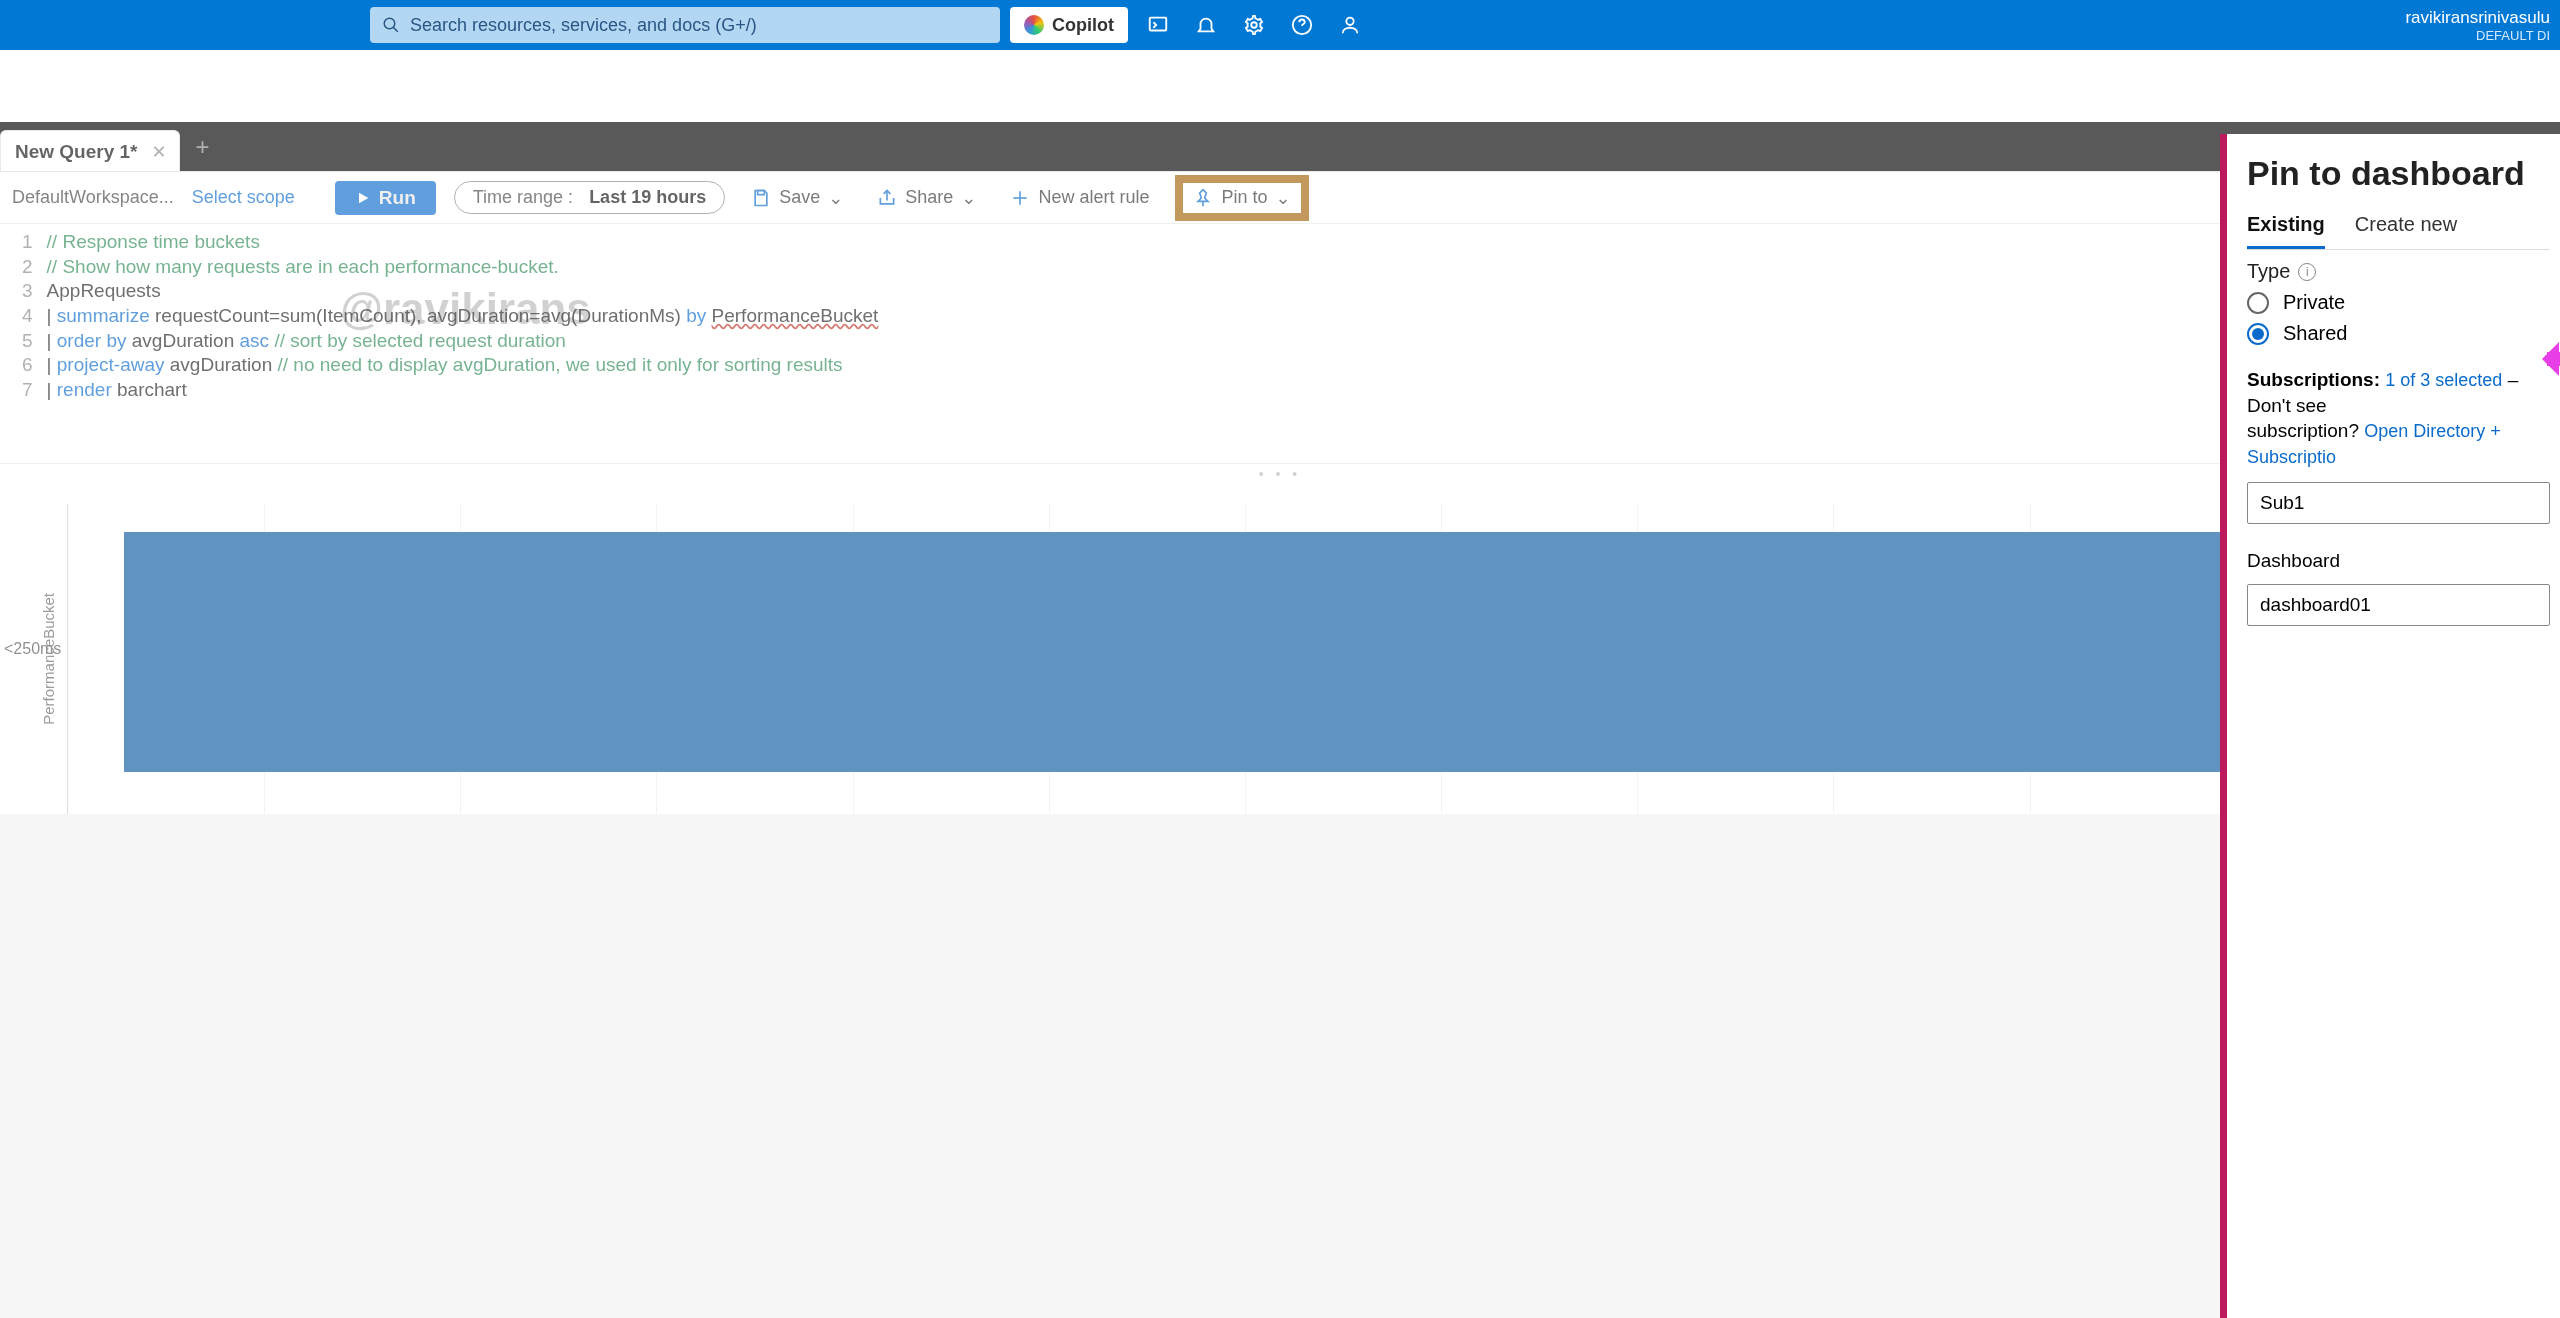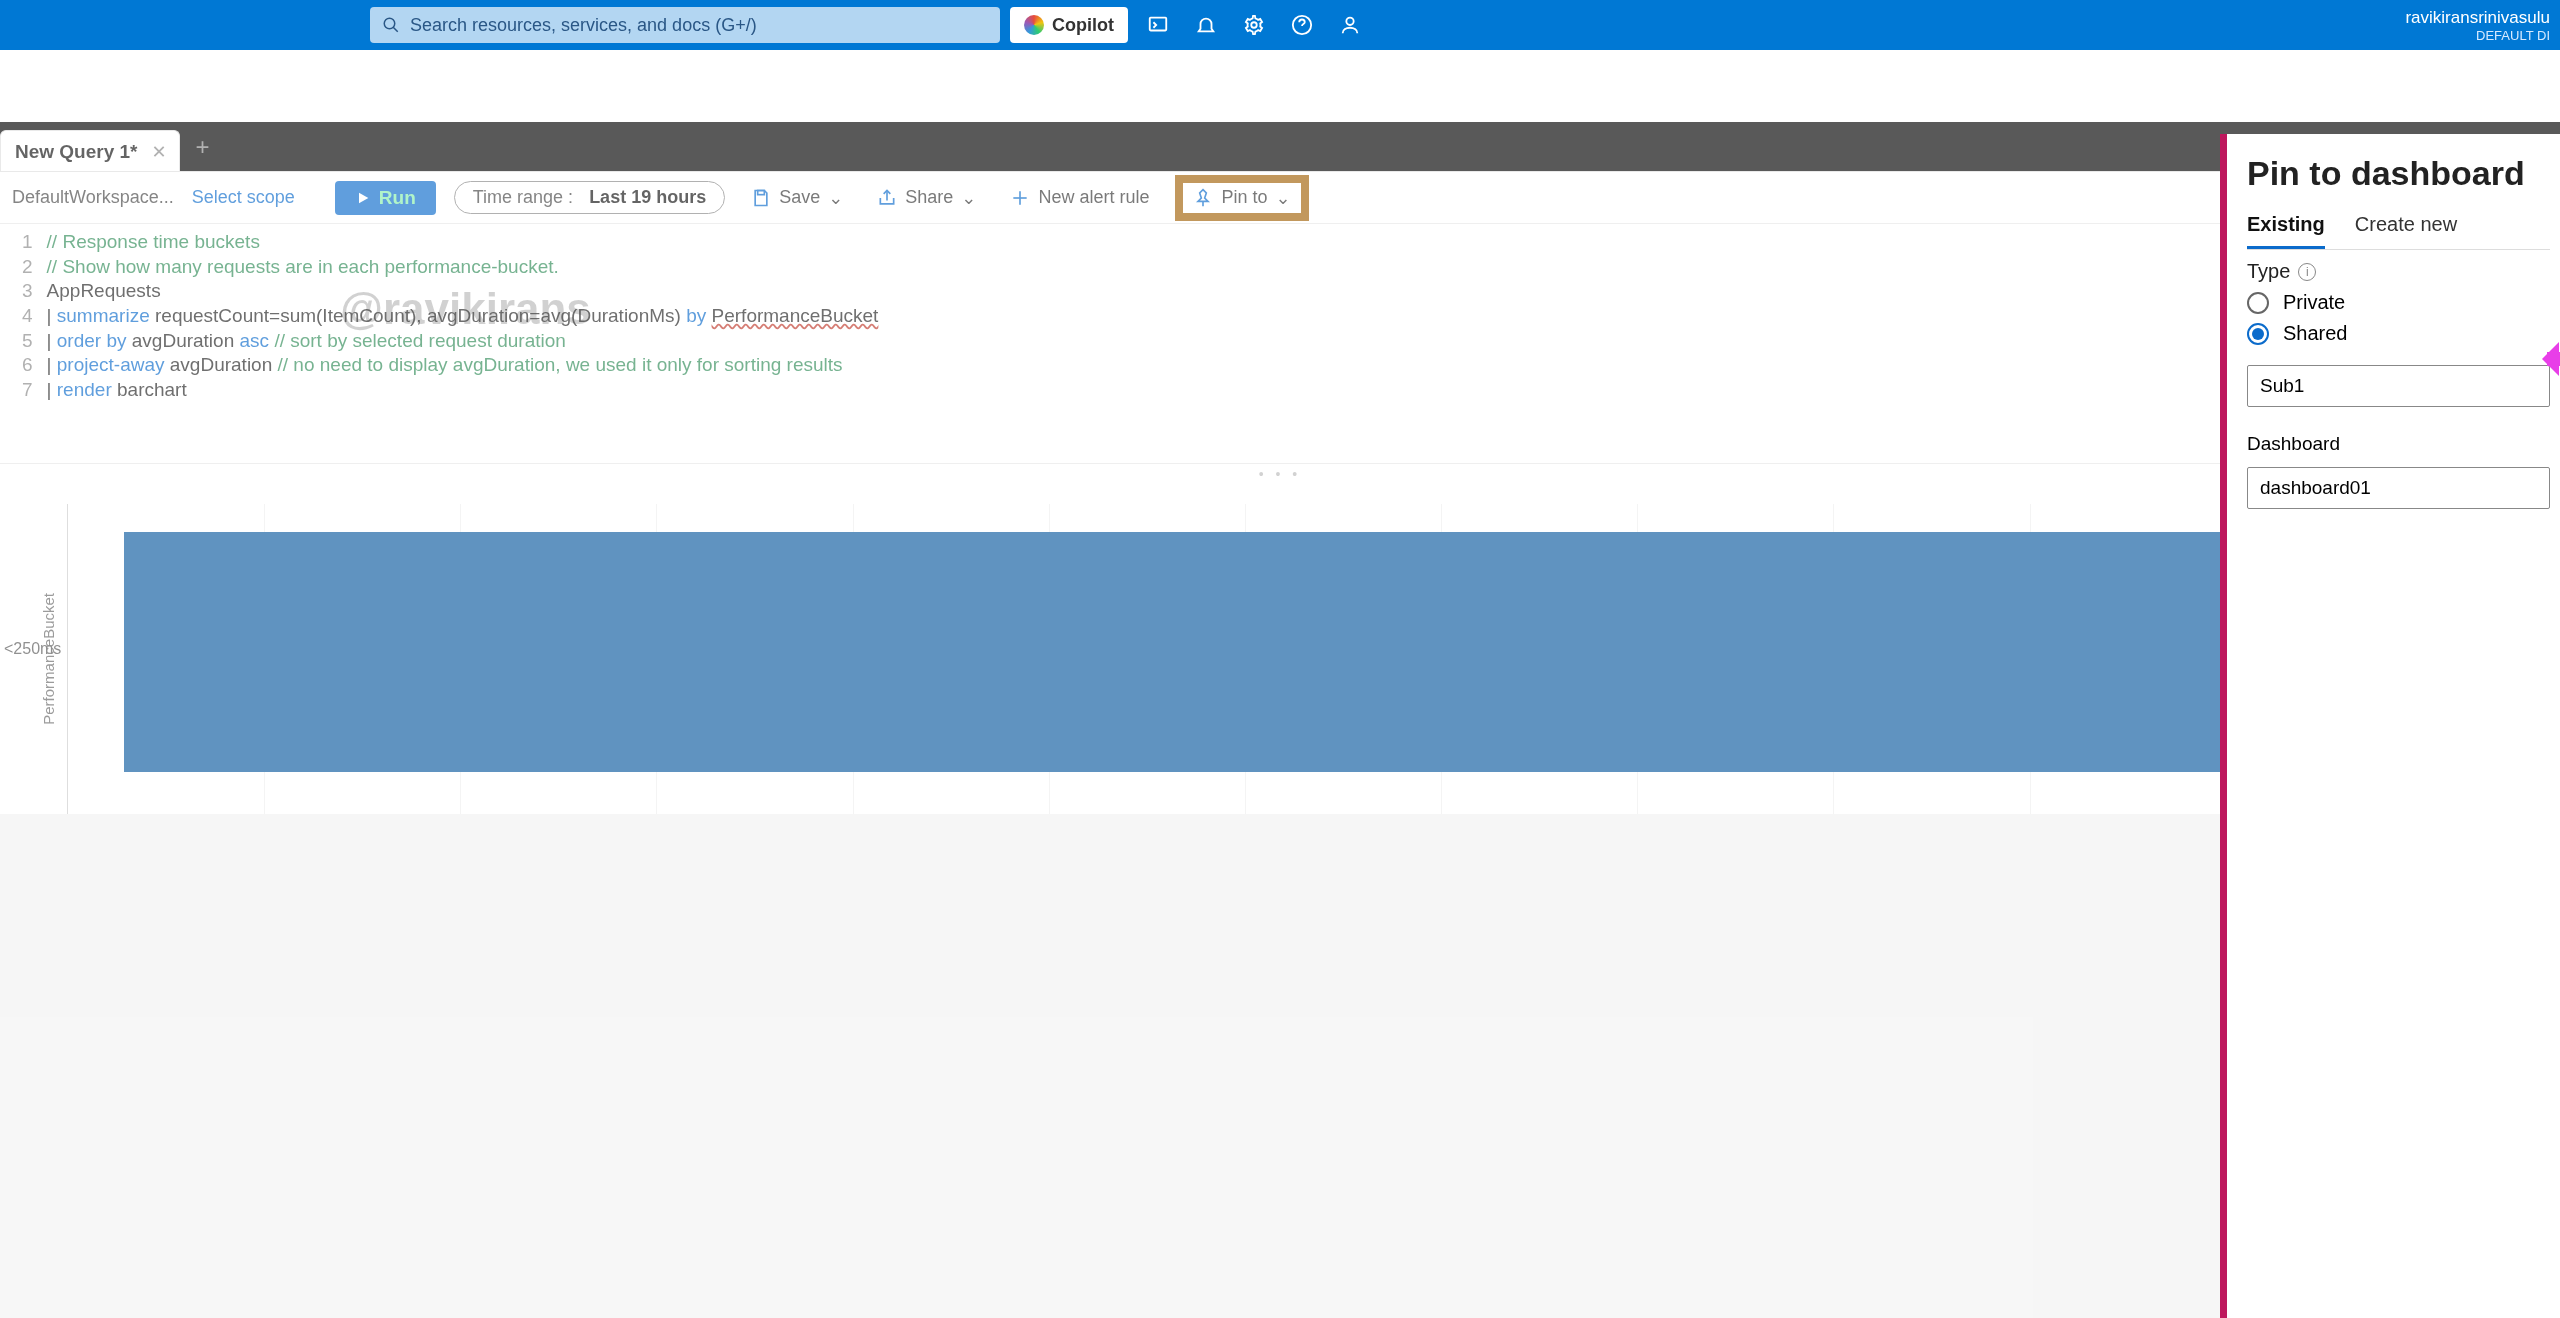--- a/index.html
+++ b/index.html
@@ -71,21 +71,21 @@
 .toolbar {
   height: 52px; background: #fff;
   display: flex; align-items: center; gap: 18px;
   padding: 0 12px;
   border-bottom: 1px solid #e6e6e6;
 }
 .ws-label { font-size: 18px; color: #444; max-width: 170px; white-space: nowrap; overflow: hidden; text-overflow: ellipsis; }
 .link { color: #0b6bcb; font-size: 18px; }
 .run-btn {
   display: flex; align-items: center; gap: 8px;
-  background: #0b6bcb; color: #86efac;
+  background: #0b6bcb; color: #e5e5e5;
   padding: 6px 20px; border-radius: 4px;
   font-size: 19px; font-weight: 600;
 }
 .pill {
   display: flex; align-items: center; gap: 6px;
   border: 1px solid #888; border-radius: 18px;
   padding: 5px 18px; font-size: 18px; color: #444;
 }
 .pill b { font-weight: 600; color: #111; }
 .tbtn { display: flex; align-items: center; gap: 8px; font-size: 18px; color: #333; padding: 4px 8px; }
@@ -365,18 +365,23 @@
     <div class="radio-row">
       <span class="radio"></span>
       <span>Private</span>
     </div>
     <div class="radio-row">
       <span class="radio checked"></span>
       <span>Shared</span>
     </div>
     <div class="arrow-annot"></div>
 
+    <div class="subs-line">
+      <b>Subscriptions:</b>
+      <span class="link">1 of 3 selected</span><span> – Don't see</span><br>
+      <span>subscription? </span><span class="link">Open Directory + Subscriptio</span>
+    </div>
     <input class="inputbox" value="Sub1" style="">
 
     <div class="fld-label">Dashboard</div>
     <input class="inputbox" value="dashboard01" style="">
   </div>
 </div>
 
 </body></html>

